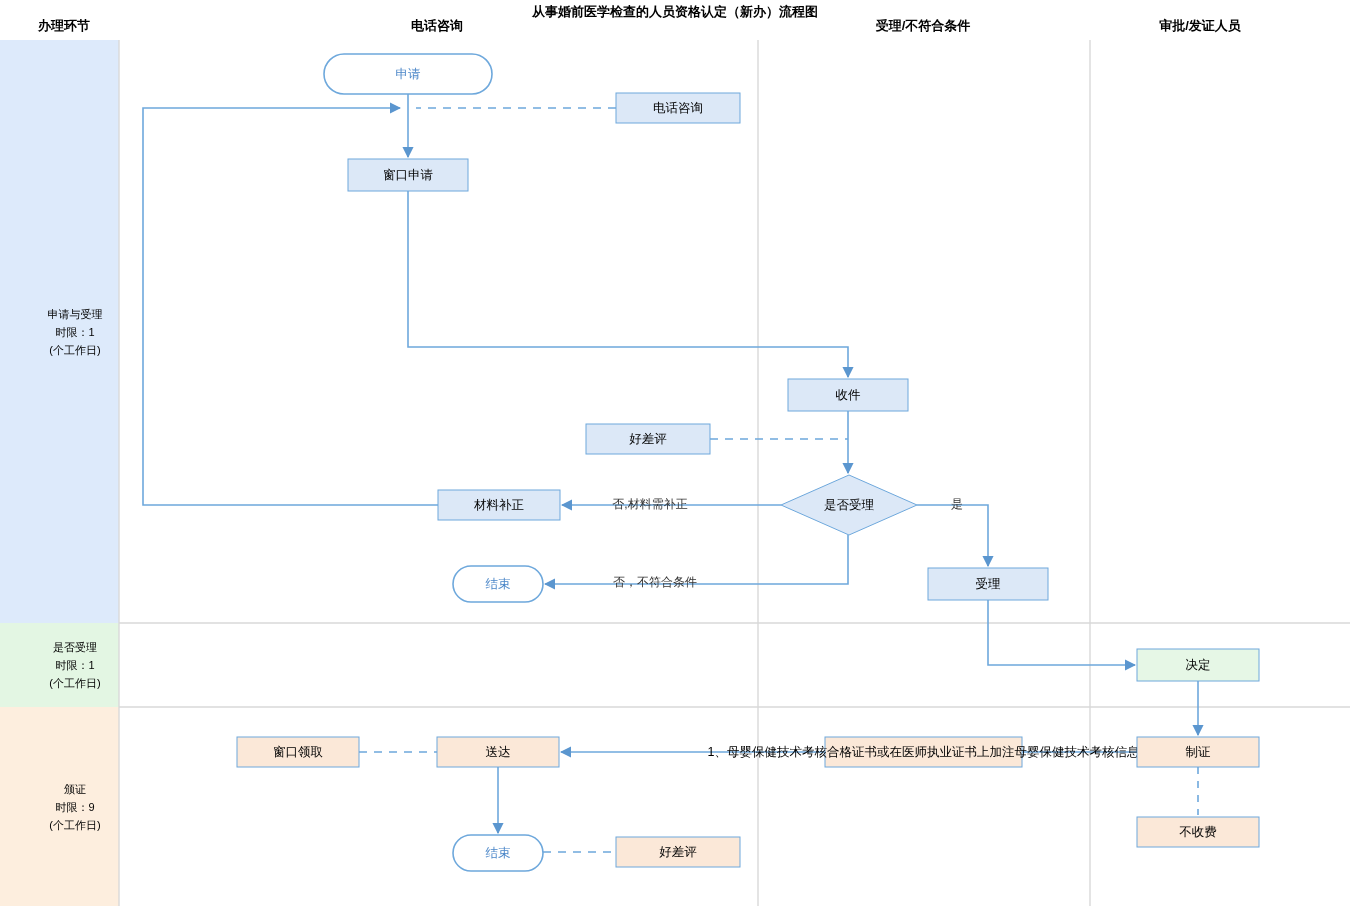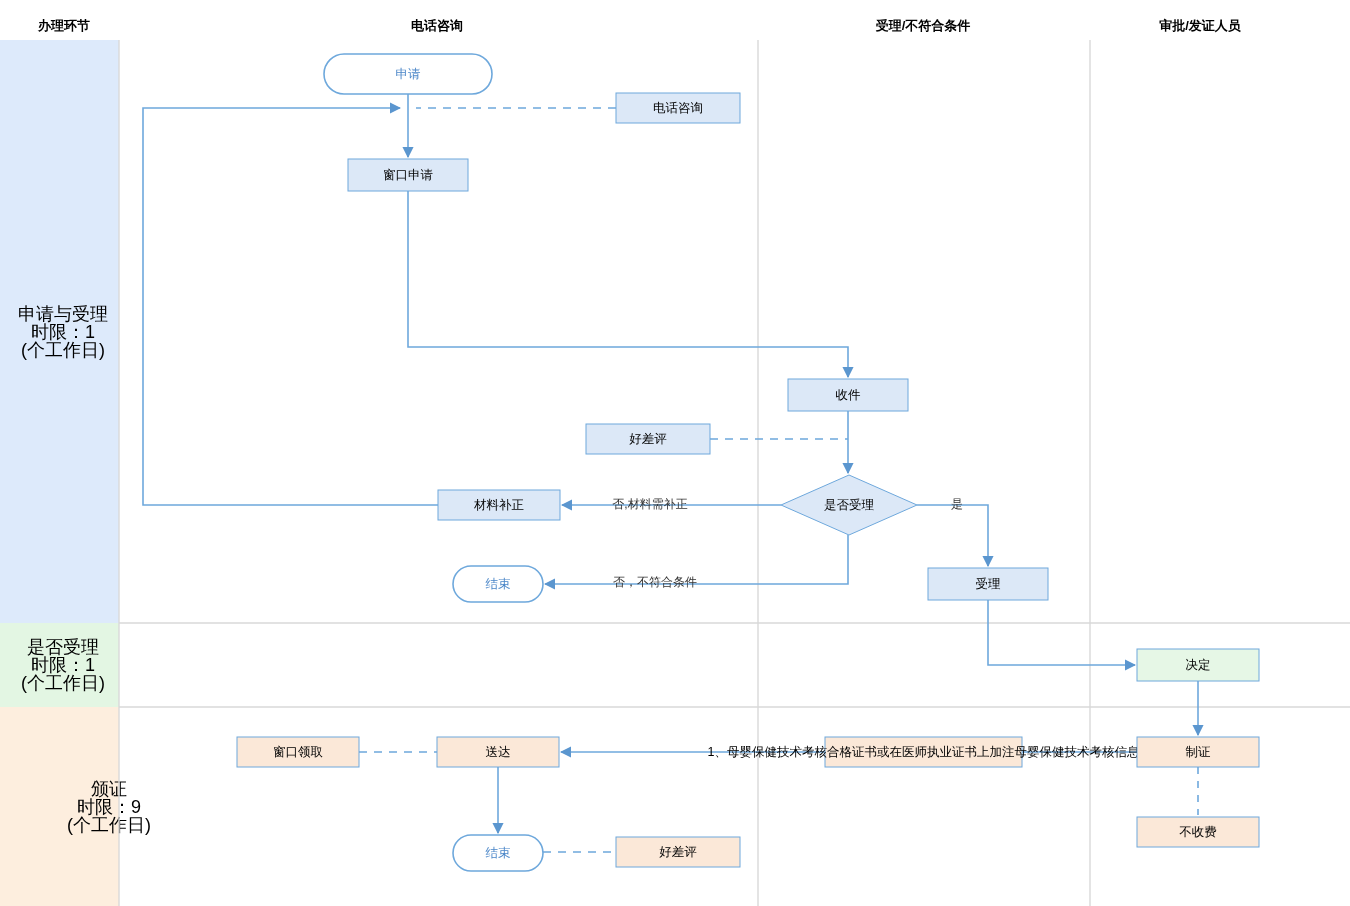--- a/index.html
+++ b/index.html
@@ -58,49 +58,50 @@
   }
   .edge-label {
     font-size: 12px;
     fill: #333333;
     text-anchor: middle;
     dominant-baseline: middle;
     font-family: "Liberation Sans", "DejaVu Sans", sans-serif;
   }
   .band-label {
     position: absolute;
-    font-size: 18px;
+    font-size: 11px;
     color: #000000;
     text-align: center;
     line-height: 18px;
     width: 118px;
-    left: 4px;
+    left: 16px;
   }
 </style>
 </head>
 <body>
 
 <div id="stage">
 
+  <div class="chart-title">从事婚前医学检查的人员资格认定（新办）流程图</div>
 
   <div id="bands">
       <div style="position: absolute; left: 0px; width: 119px; top: 40px; height: 583px; background: rgb(221, 234, 251);"></div>
       <div class="band-label" style="top: 305px;">
         <div>申请与受理</div>
         <div>时限：1</div>
         <div>(个工作日)</div>
       </div>
       <div style="position: absolute; left: 0px; width: 119px; top: 623px; height: 84px; background: rgb(227, 246, 227);"></div>
       <div class="band-label" style="top: 638px;">
         <div>是否受理</div>
         <div>时限：1</div>
         <div>(个工作日)</div>
       </div>
       <div style="position: absolute; left: 0px; width: 119px; top: 707px; height: 199px; background: rgb(253, 238, 222);"></div>
-      <div class="band-label" style="top: 780px; margin-left: 46px;">
+      <div class="band-label" style="top: 780px;">
         <div>颁证</div>
         <div>时限：9</div>
         <div>(个工作日)</div>
       </div>
     </div>
 
   <div id="lane-headers">
       <div class="lane-header" style="left: -26px; top: 17px; width: 180px;">办理环节</div>
       <div class="lane-header" style="left: 347px; top: 17px; width: 180px;">电话咨询</div>
       <div class="lane-header" style="left: 833px; top: 17px; width: 180px;">受理/不符合条件</div>

